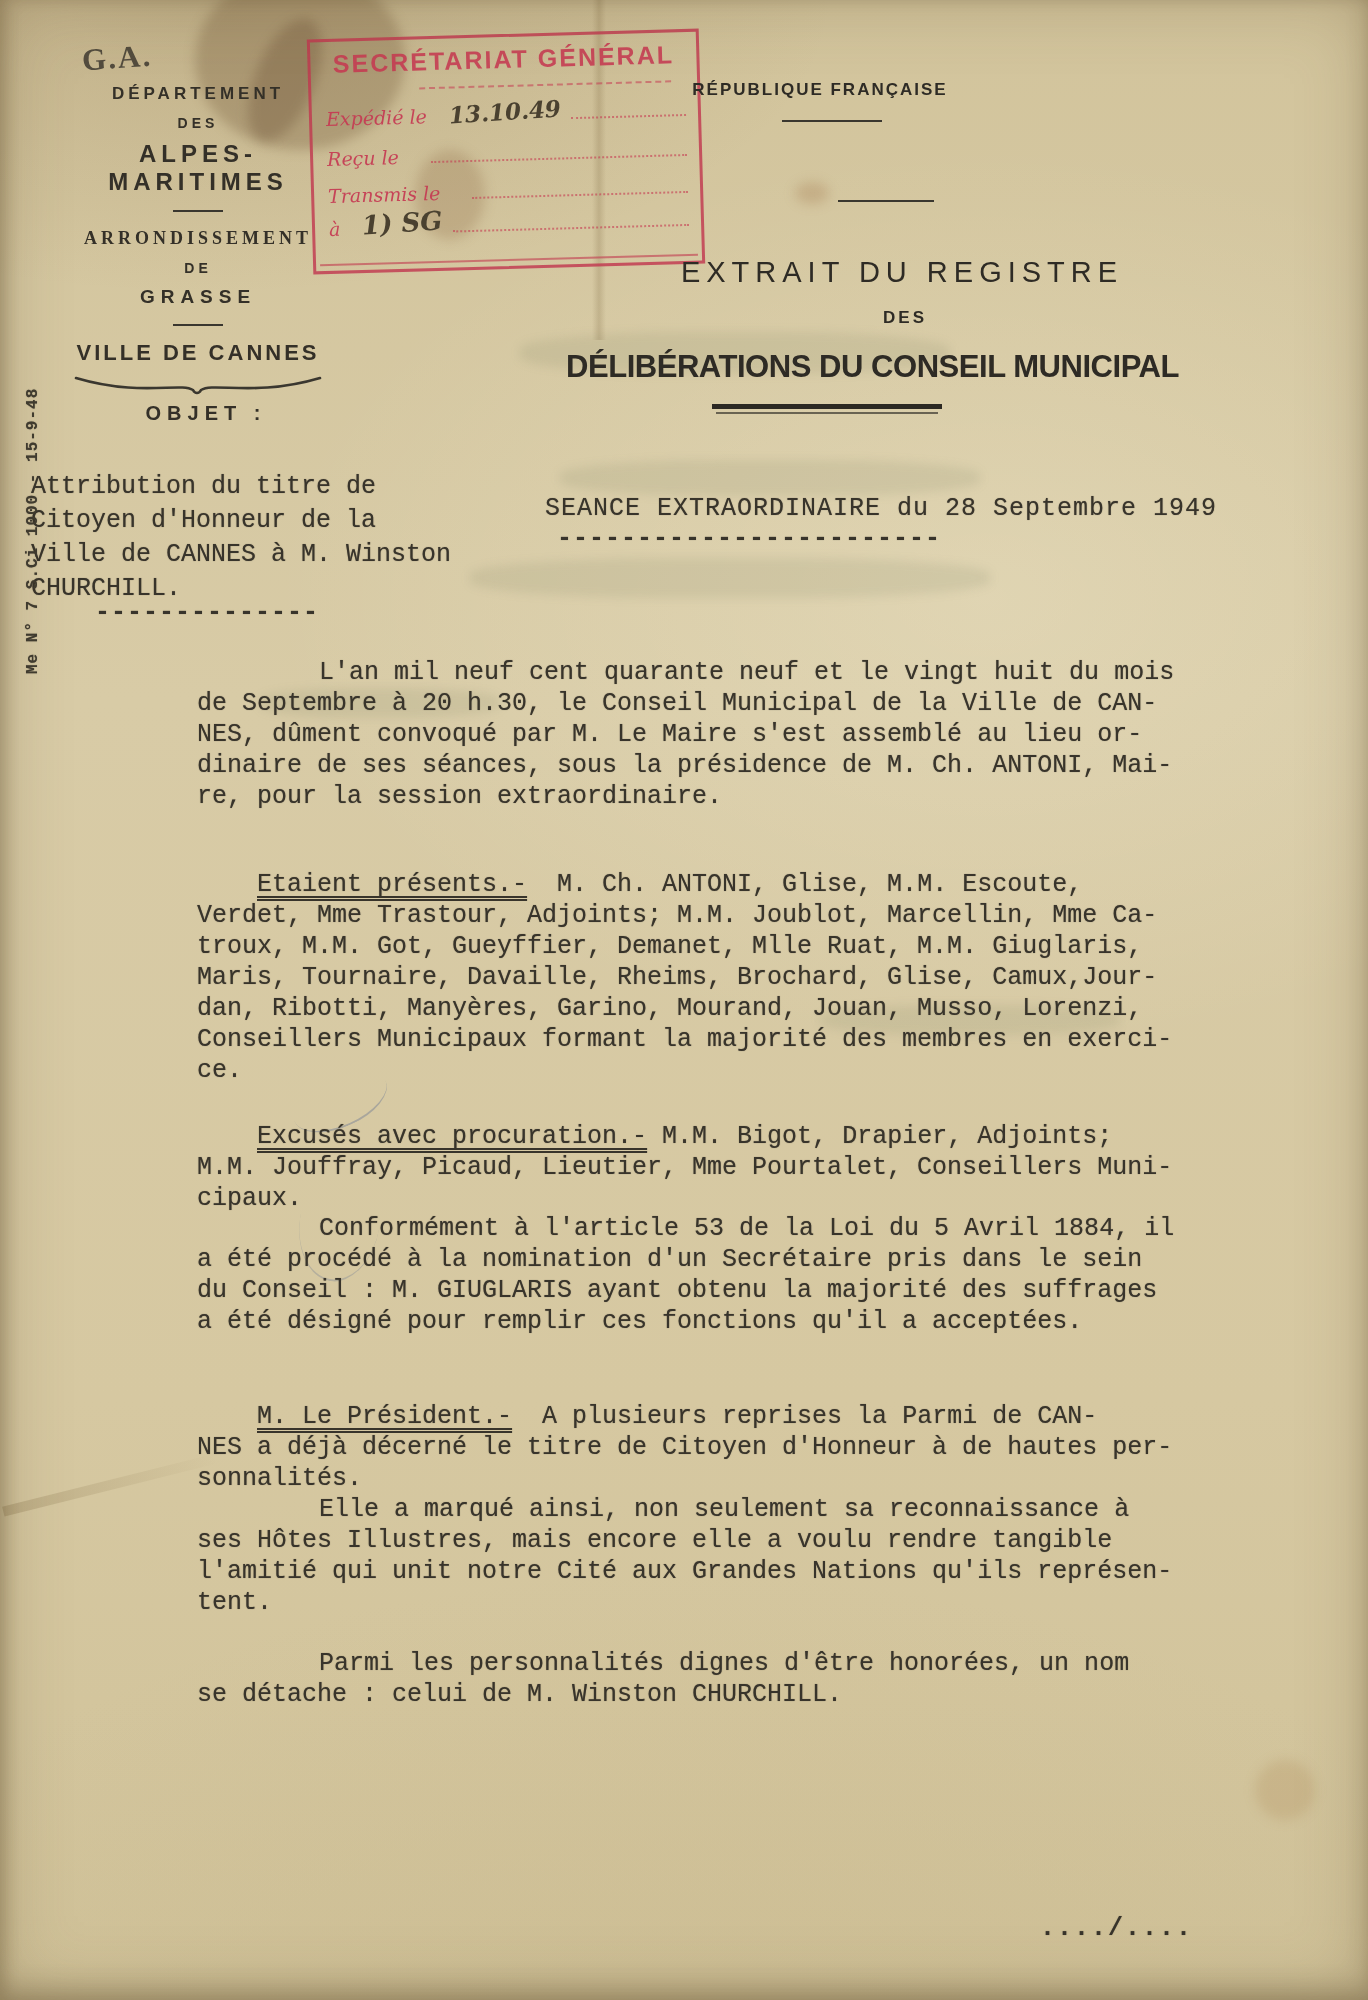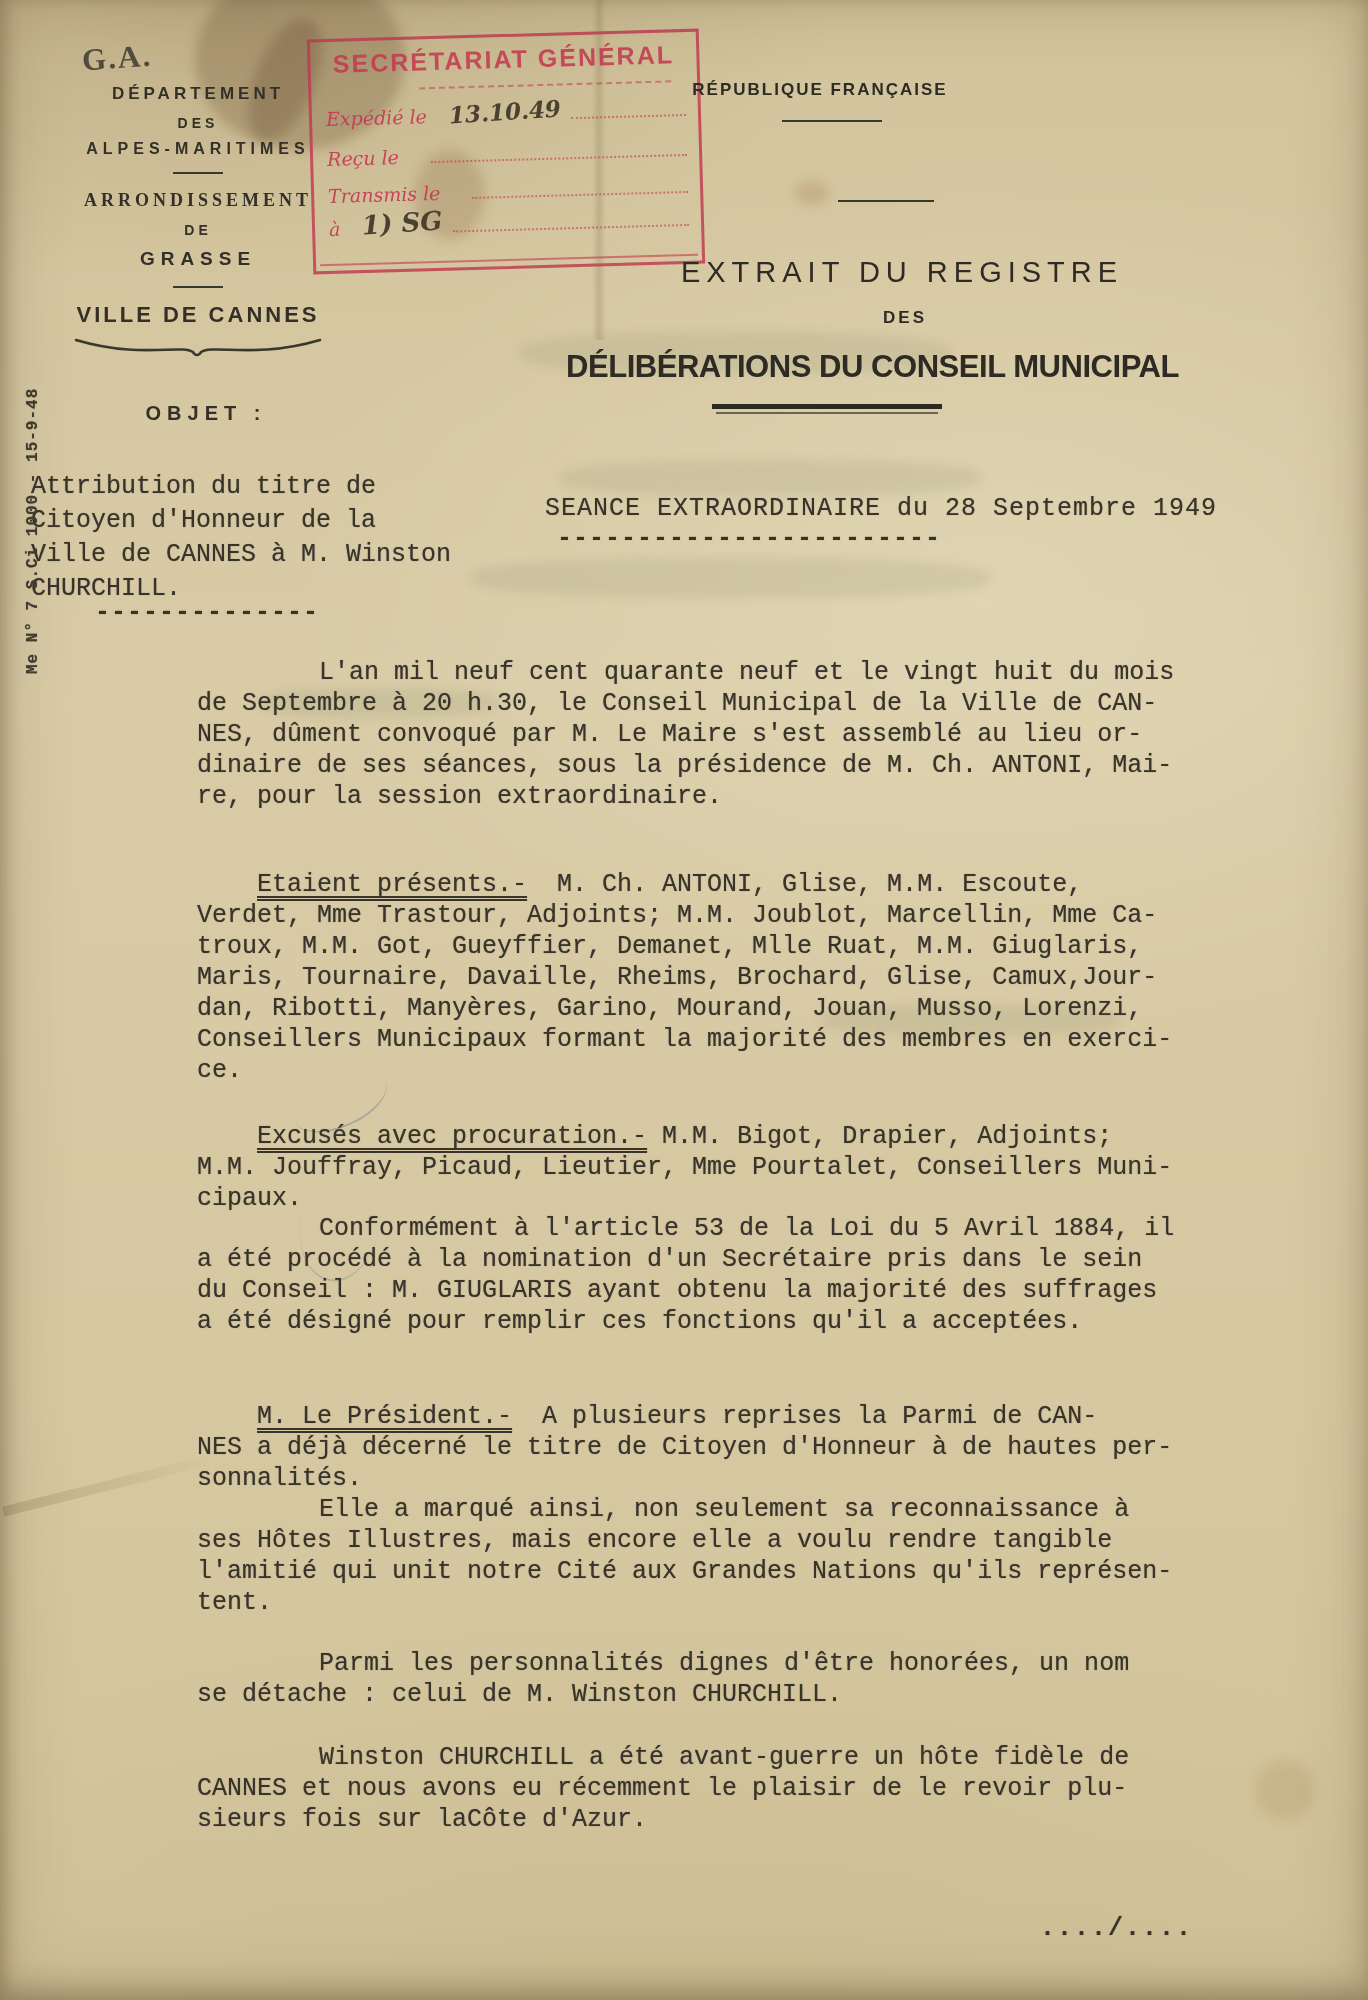--- a/index.html
+++ b/index.html
@@ -19,21 +19,21 @@
   }
   .stain{position:absolute;pointer-events:none;filter:blur(6px);border-radius:50%;}
   .bleed{position:absolute;pointer-events:none;filter:blur(5px);background:rgba(108,116,86,.12);border-radius:40%;}
   .crease{position:absolute;pointer-events:none;}
   .scribble{position:absolute;border-bottom:2px solid rgba(64,86,142,.30);border-radius:50%;pointer-events:none;}
 
   
   .left-head{position:absolute;left:57px;top:84px;width:282px;text-align:center;color:#343028;}
   .lh1{font-size:17px;letter-spacing:4px;font-weight:bold;}
   .lh2{font-size:14px;letter-spacing:4px;font-weight:bold;margin-top:11px;}
-  .lh3{font-size:16px;letter-spacing:5px;font-weight:bold;margin-top:9px;}
+  .lh3{font-size:24px;letter-spacing:5px;font-weight:bold;margin-top:9px;}
   .lh4{font-size:18px;letter-spacing:4px;font-weight:bold;}
   .lh5{font-size:19px;letter-spacing:6px;font-weight:bold;margin-top:10px;}
   .ville{font-size:22px;letter-spacing:3px;font-weight:bold;}
   .rule{height:2px;background:#3a372f;margin:0 auto;}
   .objet-label{position:absolute;left:65px;top:402px;width:282px;text-align:center;font-size:20px;font-weight:bold;letter-spacing:6px;color:#343028;}
 
   
   .rh{position:absolute;text-align:center;color:#2e2b25;}
   .republique{left:655px;top:80px;width:330px;font-size:17px;letter-spacing:2px;font-weight:bold;}
   .rule1{position:absolute;left:782px;top:120px;width:100px;height:2px;background:#3a372f;}
@@ -190,19 +190,16 @@
   </div>
 
   <div class="tw para ind" style="top:1494px;">Elle a marqué ainsi, non seulement sa reconnaissance à
 ses Hôtes Illustres, mais encore elle a voulu rendre tangible
 l'amitié qui unit notre Cité aux Grandes Nations qu'ils représen-
 tent.</div>
 
   <div class="tw para ind" style="top:1648px;">Parmi les personnalités dignes d'être honorées, un nom
 se détache : celui de M. Winston CHURCHILL.</div>
 
-  <div class="tw para ind" style="top:1742px;">Winston CHURCHILL a été avant-guerre un hôte fidèle de
-CANNES et nous avons eu récemment le plaisir de le revoir plu-
-sieurs fois sur laCôte d'Azur.</div>
 
   <div class="tw cont">..../....</div>
 
 </div>
 
 </body></html>

